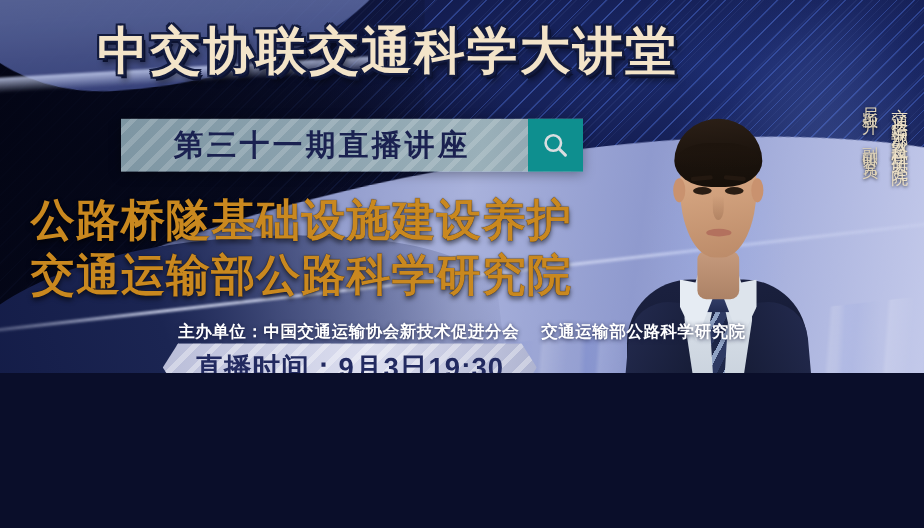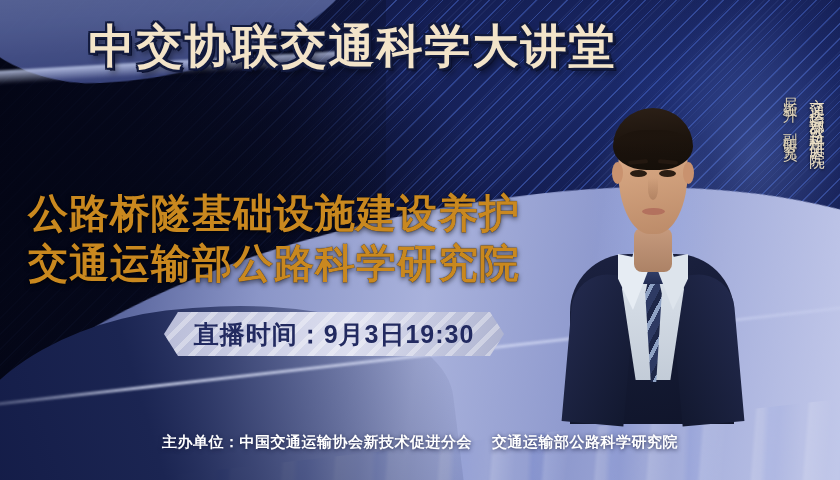--- a/index.html
+++ b/index.html
@@ -1,19 +1,19 @@
 <!DOCTYPE html>
 <html><head>
 <meta charset="utf-8">
 <style>
   html,body{margin:0;padding:0;background:#0a0e2a;}
   *{box-sizing:border-box;}
   #poster{
     position:relative;
-    width:840px;height:480px;
+    width:840px;height:339px;
     overflow:hidden;
     font-family:"Liberation Sans","DejaVu Sans",sans-serif;
     background:#0b1033;
   }
 
   
   .bg-base{
     position:absolute;inset:0;
     background:
       radial-gradient(120% 90% at 78% 18%, #1b2a6b 0%, #121a4a 38%, #0a0f2e 68%, #05081d 100%);
@@ -158,34 +158,34 @@
   .search-box{
     width:50px;flex:0 0 50px;
     background:#0e8f8f;
     display:flex;align-items:center;justify-content:center;
     position:relative;z-index:2;
   }
   .search-box svg{display:block;}
 
   
   .main-title{
-    position:absolute;left:28px;top:188px;width:560px;
+    position:absolute;left:28px;top:176px;width:560px;
     z-index:20;
   }
   .main-title .line{
     font-size:40px;font-weight:bold;letter-spacing:1px;
     color:#c9881f;
     line-height:1.25;
     white-space:nowrap;
     text-shadow:0 2px 5px rgba(0,0,0,.6), 0 0 1px rgba(0,0,0,.9);
   }
 
   
   .time-bar{
-    position:absolute;left:164px;top:312px;width:340px;height:44px;
+    position:absolute;left:148px;top:312px;width:340px;height:44px;
     background:linear-gradient(100deg,#b9bdd8 0%,#cdd0e6 30%,#dcdeef 55%,#c2c6de 80%,#aeb3d0 100%);
     clip-path:polygon(14px 0,calc(100% - 14px) 0,100% 50%,calc(100% - 14px) 100%,14px 100%,0 50%);
     display:flex;align-items:center;justify-content:center;
     z-index:20;
     box-shadow:0 3px 12px rgba(0,0,0,.4);
     text-align:center;
   }
   .time-bar .stripe-overlay{
     position:absolute;inset:0;
     background:repeating-linear-gradient(-45deg,
@@ -323,20 +323,30 @@
   </div>
 
   <div class="silk">
     <div class="silk-fold"></div>
   </div>
   <div class="silk-dark"></div>
   <div class="silk-top-highlight"></div>
 
   <div class="header-title">中交协联交通科学大讲堂</div>
 
+  <div class="episode-band">
+    <div class="stripe-overlay"></div>
+    <div class="episode-text">第三十一期直播讲座</div>
+    <div class="search-box">
+      <svg width="26" height="26" viewBox="0 0 26 26">
+        <circle cx="11" cy="11" r="7" fill="none" stroke="#d9dde0" stroke-width="2.4"></circle>
+        <line x1="16.2" y1="16.2" x2="22" y2="22" stroke="#d9dde0" stroke-width="2.8" stroke-linecap="round"></line>
+      </svg>
+    </div>
+  </div>
 
   <div class="main-title">
     <div class="line">公路桥隧基础设施建设养护</div>
     <div class="line">交通运输部公路科学研究院</div>
   </div>
 
   <div class="time-bar">
     <div class="stripe-overlay"></div>
     <div class="time-text">直播时间：9月3日19:30</div>
   </div>

